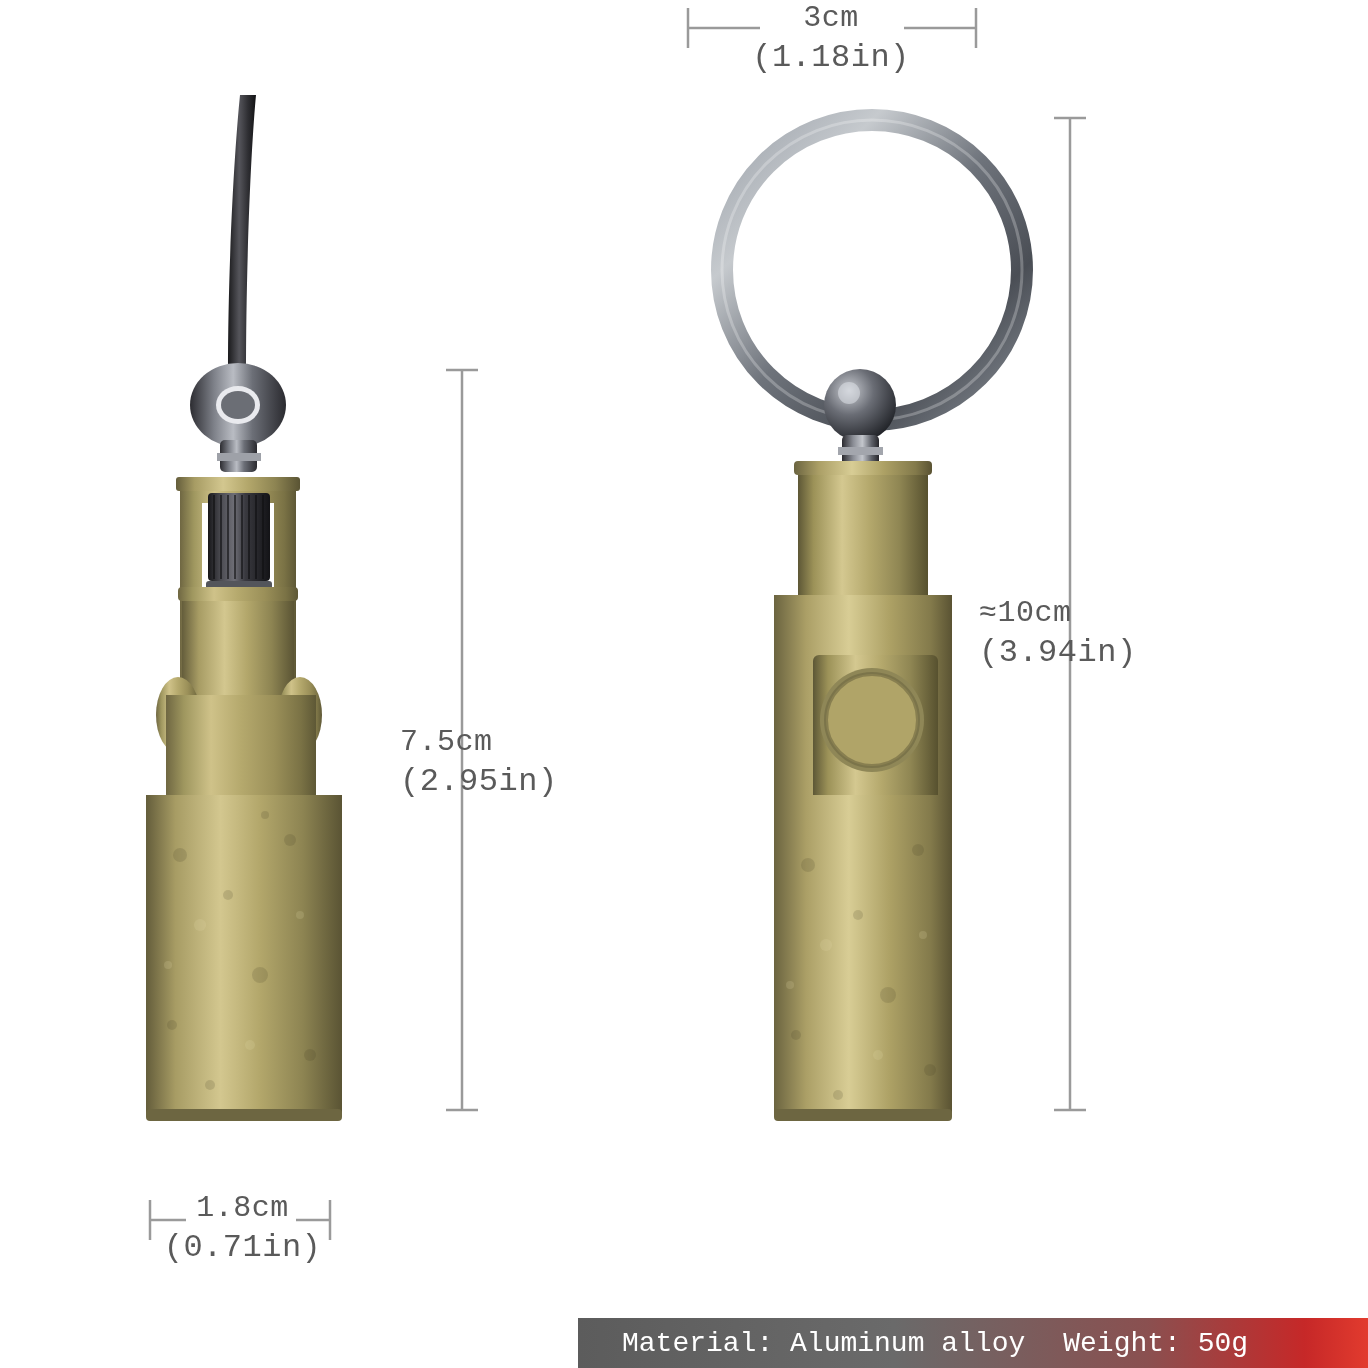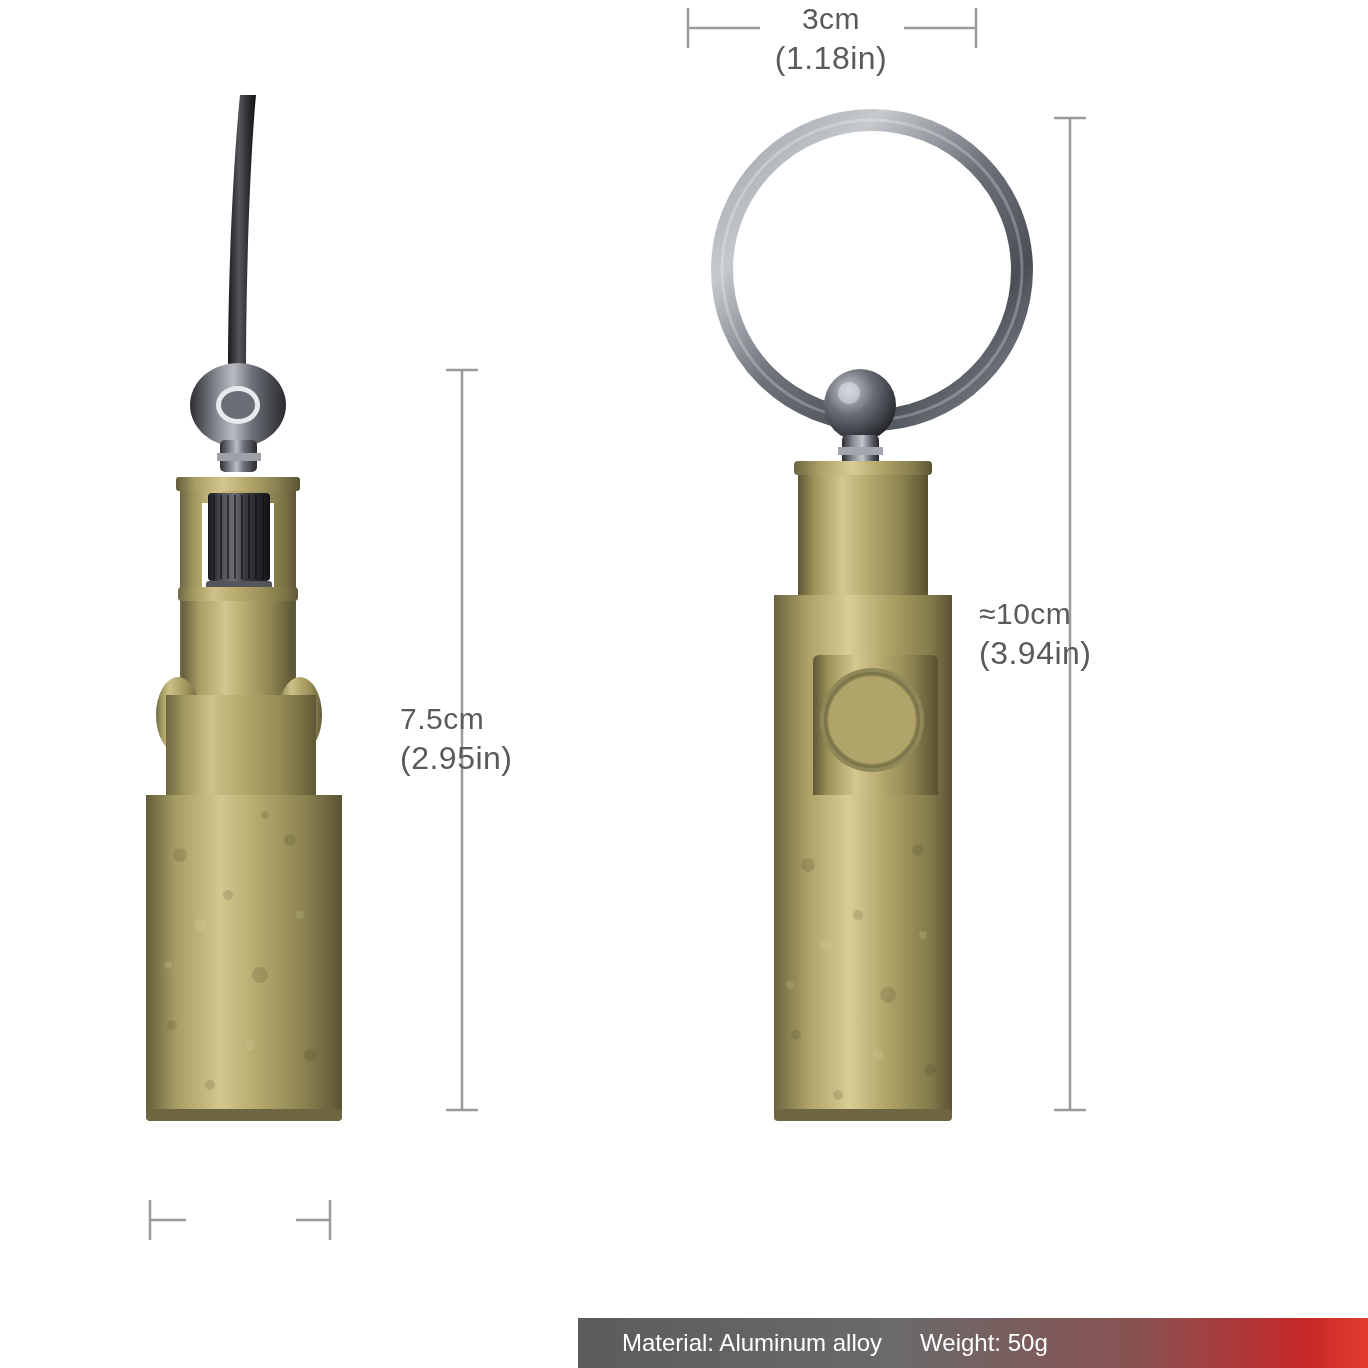--- a/index.html
+++ b/index.html
@@ -10,20 +10,21 @@
   body {
     width: 1368px;
     height: 1368px;
     position: relative;
     font-family: "Liberation Sans", sans-serif;
     overflow: hidden;
   }
   .stage {
     position: absolute;
     inset: 0;
+    font-family: Liberation Mono, monospace;
   }
 
   
   .dim {
     position: absolute;
     color: #5a5a5a;
     font-size: 30px;
     line-height: 1.25;
     text-align: center;
     white-space: nowrap;
@@ -36,21 +37,21 @@
 
   
   #dim-top {
     left: 686px;
     top: 0px;
     width: 290px;
   }
   
   #dim-left-height {
     left: 400px;
-    top: 700px;
+    top: 724px;
     width: 160px;
     text-align: left;
   }
   
   #dim-right-height {
     left: 979px;
     top: 595px;
     width: 180px;
     text-align: left;
   }
@@ -63,21 +64,21 @@
 
   
   #caption {
     position: absolute;
     left: 578px;
     top: 1318px;
     width: 790px;
     height: 50px;
     background: linear-gradient(90deg,#5c5c5c 0%,#6a6a6a 40%,#8a5050 72%,#c62828 92%,#e23b2e 100%);
     color: #ffffff;
-    font-size: 24px;
+    font-size: 28px;
     display: flex;
     align-items: center;
     box-sizing: border-box;
     padding-left: 44px;
     gap: 38px;
   }
   #caption span { white-space: nowrap; }
 
   svg { display: block; }
 </style>
@@ -318,19 +319,23 @@
   <div class="dim" id="dim-left-height">
     <span>7.5cm</span>
     <span class="sub">(2.95in)</span>
   </div>
 
   <div class="dim" id="dim-right-height">
     <span>≈10cm</span>
     <span class="sub">(3.94in)</span>
   </div>
 
+  <div class="dim" id="dim-bottom">
+    <span>1.8cm</span>
+    <span class="sub">(0.71in)</span>
+  </div>
 
   <div id="caption">
     <span>Material: Aluminum alloy</span>
     <span>Weight: 50g</span>
   </div>
 
 </div>
 
 </body></html>

